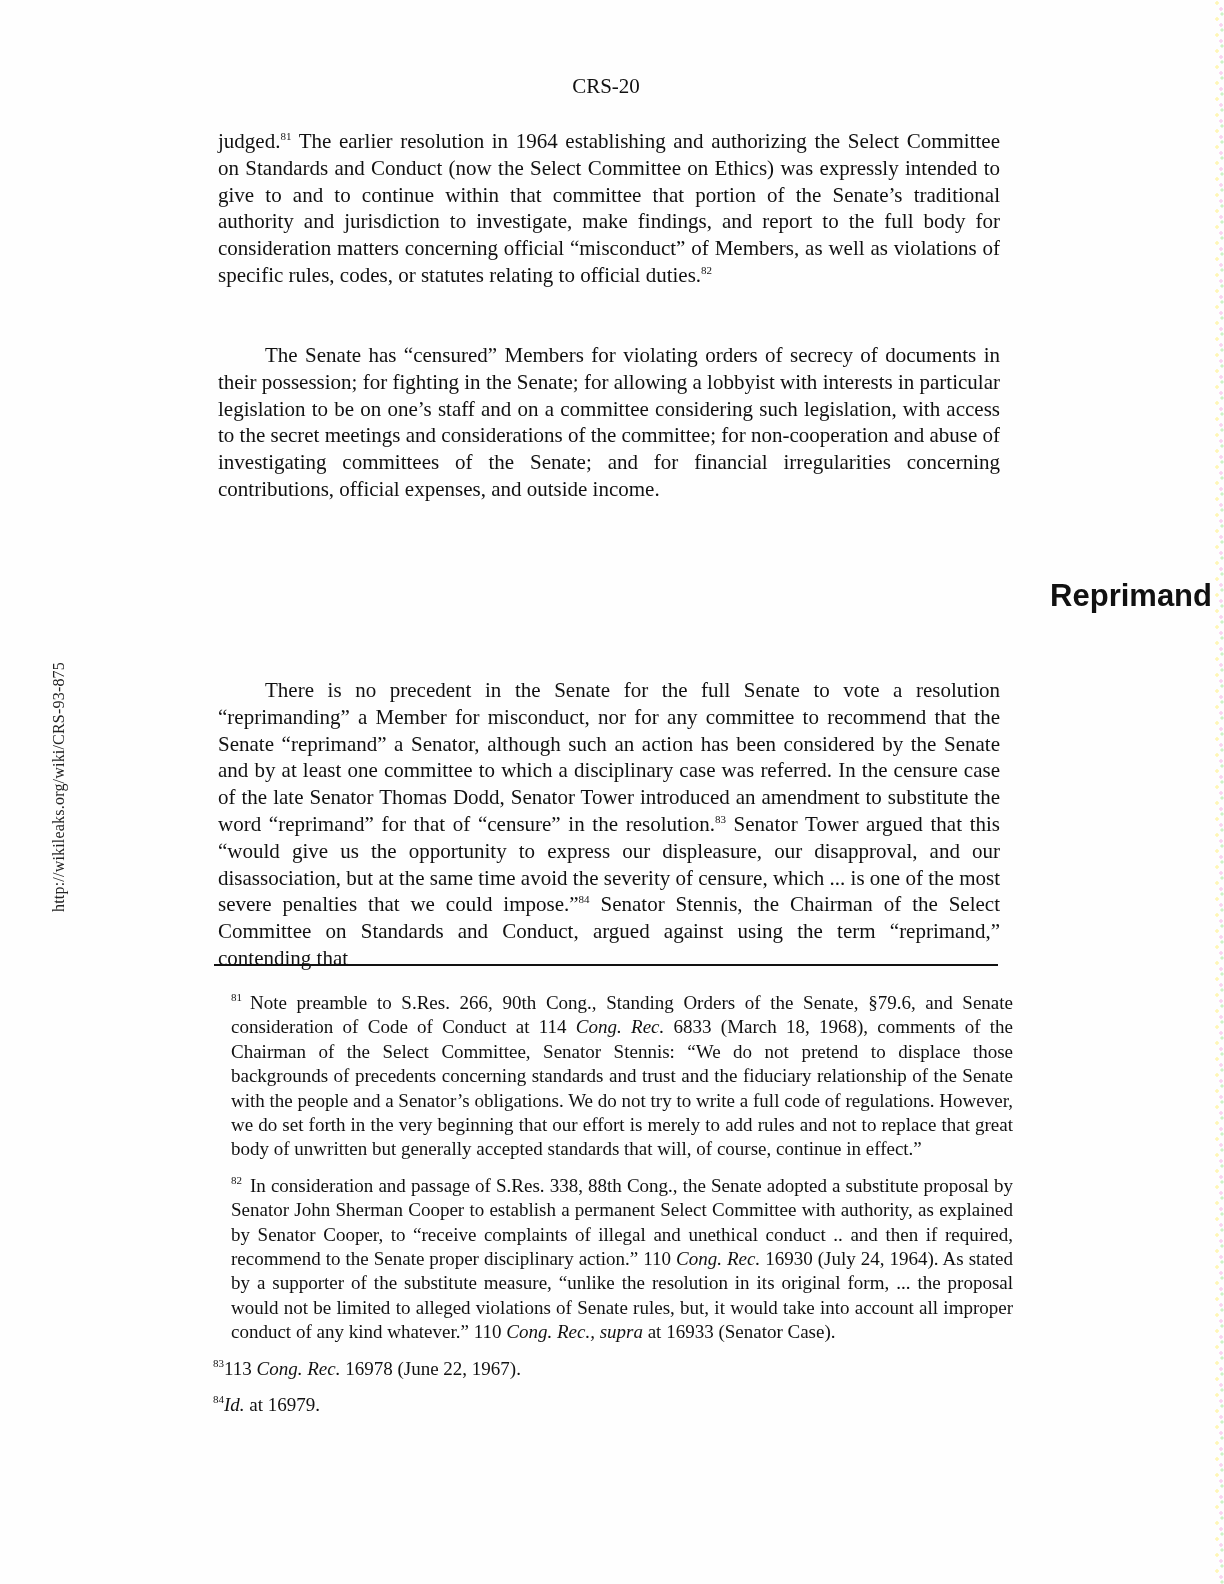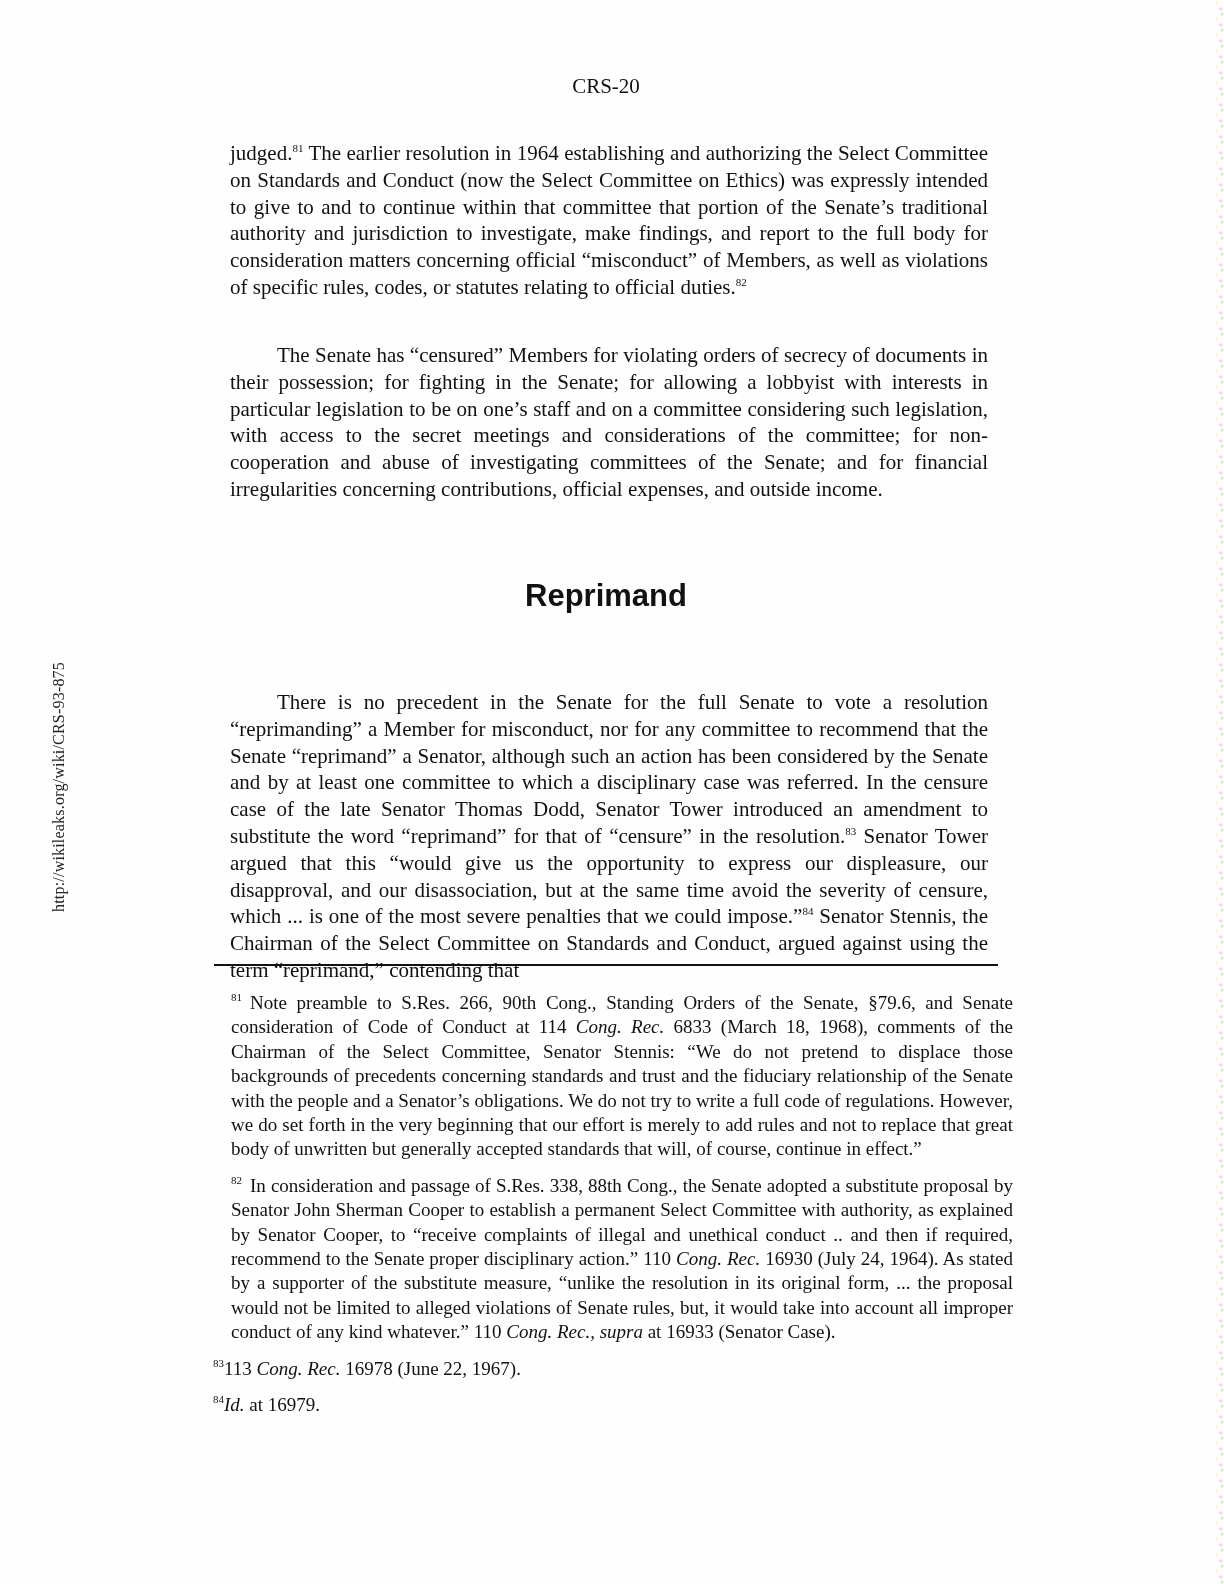--- a/index.html
+++ b/index.html
@@ -23,26 +23,26 @@
     font-size: 16px; letter-spacing: 0.2px; white-space: nowrap; color: #222;
   }
   .page-header {
     position: absolute; left: 0; width: 1212px; top: 74px;
     text-align: center; font-size: 21px;
   }
   .body-text {
     position: absolute; left: 214px; width: 790px;
     font-size: 21px; line-height: 26.8px; text-align: justify;
   }
-  .body-text p { margin: 16px; font-family: Liberation Serif, serif; }
+  .body-text p { margin: 4px; font-family: Liberation Serif, serif; }
   .indent { text-indent: 47px; }
   sup { font-size: 11px; line-height: 0; vertical-align: 8px; }
   .heading {
     position: absolute; left: 0; width: 1212px; top: 578px;
-    text-align: center; font-family: "Liberation Sans", sans-serif;
+    text-align: right; font-family: "Liberation Sans", sans-serif;
     font-weight: bold; font-size: 31px;
   }
   .rule {
     position: absolute; left: 214px; top: 964px; width: 784px; height: 2px; background: #111;
   }
   .footnotes {
     position: absolute; left: 213px; width: 800px; top: 991px;
     font-size: 19px; line-height: 24.4px; text-align: justify;
   }
   .fn { margin: 0 0 12px 18px; }
@@ -56,21 +56,21 @@
 <div class="edge-strip"></div>
 
 <div class="side-url">http://wikileaks.org/wiki/CRS-93-875</div>
 
 <div class="page-header">CRS-20</div>
 
 <div class="body-text" style="top:124px;">
   <p>judged.<sup>81</sup>  The earlier resolution in 1964 establishing and authorizing the Select Committee on Standards and Conduct (now the Select Committee on Ethics) was expressly intended to give to and to continue within that committee that portion of the Senate’s traditional authority and jurisdiction to investigate, make findings, and report to the full body for consideration matters concerning official “misconduct” of Members, as well as violations of specific rules, codes, or statutes relating to official duties.<sup>82</sup></p>
 </div>
 
-<div class="body-text" style="top:326px;">
+<div class="body-text" style="top:338px;">
   <p class="indent">The Senate has “censured” Members for violating orders of secrecy of documents in their possession; for fighting in the Senate; for allowing a lobbyist with interests in particular legislation to be on one’s staff and on a committee considering such legislation, with access to the secret meetings and considerations of the committee; for non-cooperation and abuse of investigating committees of the Senate; and for financial irregularities concerning contributions, official expenses, and outside income.</p>
 </div>
 
 <div class="heading">Reprimand</div>
 
 <div class="body-text" style="top:673px;">
   <p class="indent">There is no precedent in the Senate for the full Senate to vote a resolution “reprimanding” a Member for misconduct, nor for any committee to recommend that the Senate “reprimand” a Senator, although such an action has been considered by the Senate and by at least one committee to which a disciplinary case was referred. In the censure case of the late Senator Thomas Dodd, Senator Tower introduced an amendment to substitute the word “reprimand” for that of “censure” in the resolution.<sup>83</sup>  Senator Tower argued that this “would give us the opportunity to express our displeasure, our disapproval, and our disassociation, but at the same time avoid the severity of censure, which ... is one of the most severe penalties that we could impose.”<sup>84</sup>  Senator Stennis, the Chairman of the Select Committee on Standards and Conduct, argued against using the term “reprimand,” contending that</p>
 </div>
 
 <div class="rule"></div>

